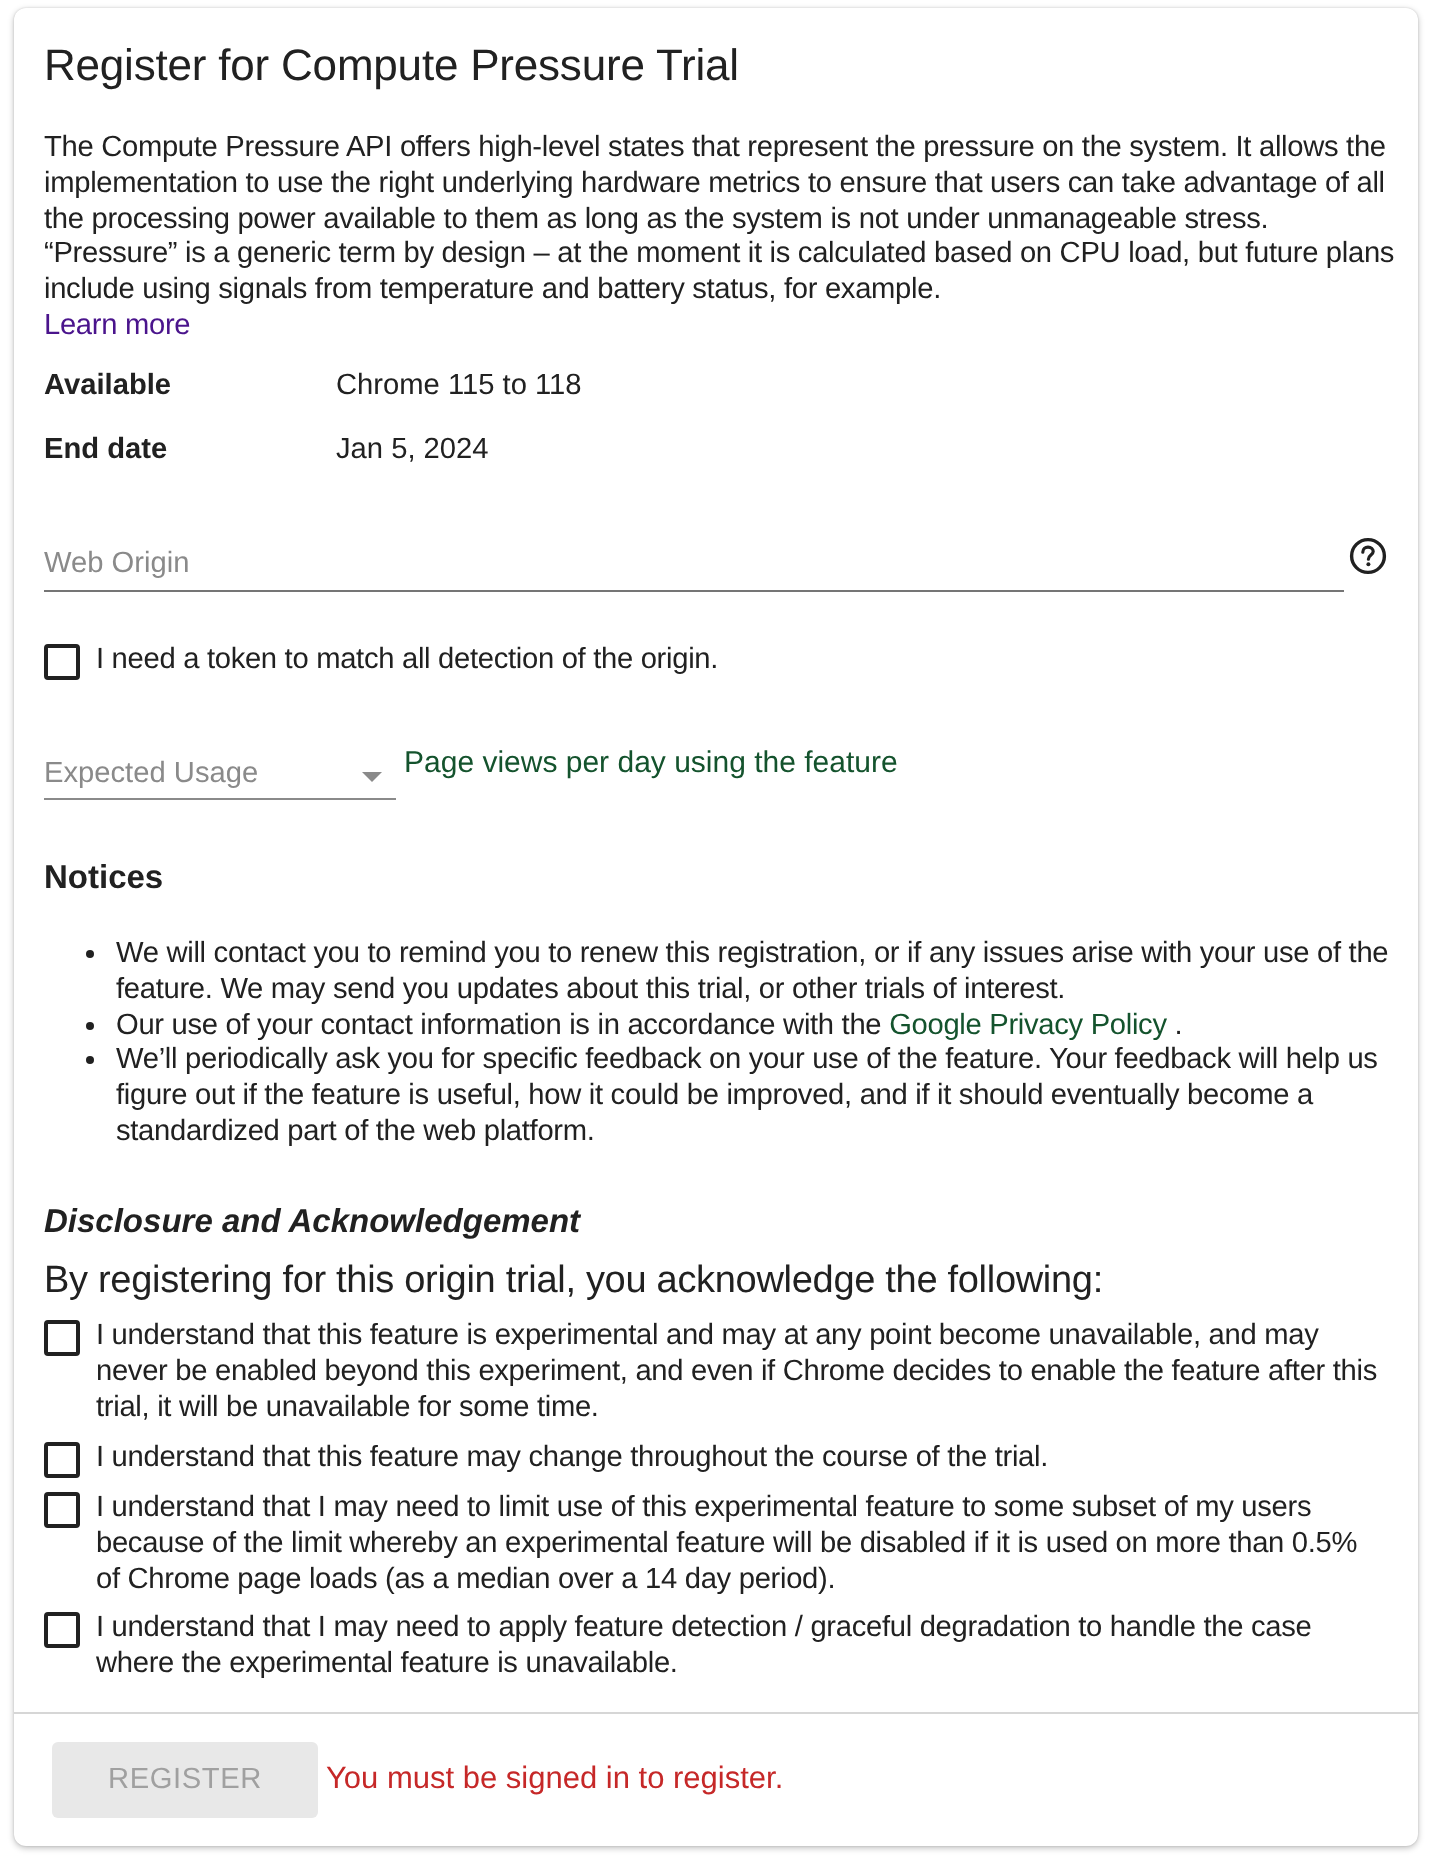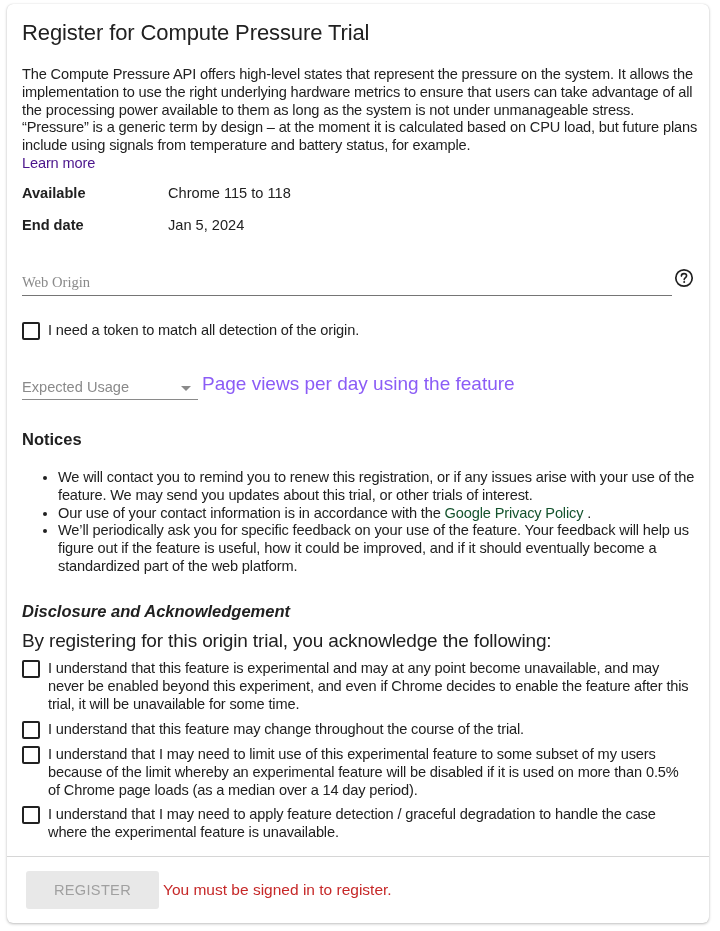--- a/index.html
+++ b/index.html
@@ -26,21 +26,21 @@
     .learn-more { color: #4a148c; text-decoration: none; display: block; }
     .meta-row { position: absolute; left: 15px; font-size: 14.6px; }
     .meta-label { position: absolute; left: 0; font-weight: bold; color: #212121; white-space: nowrap; font-weight: 600;}
     .meta-value { position: absolute; left: 146px; white-space: nowrap; color: #212121; }
     .origin-field {
       position: absolute; left: 15px; top: 266px; width: 650px; height: 25px;
       border-bottom: 1px solid #757575;
     }
     .origin-field input {
       border: none; outline: none; width: 100%; height: 24px; padding: 0;
-      font-family: Liberation Serif, serif; font-size: 14.6px; color: #212121;
+      font-family: Liberation Sans, sans-serif; font-size: 14.6px; color: #212121;
       background: transparent;
     }
     .origin-field input::placeholder { color: #8a8a8a; }
     .help-icon {
       position: absolute; left: 667px; top: 264px; width: 20px; height: 20px; cursor: pointer;
     }
     .chk-row { position: absolute; left: 15px; display: flex; align-items: flex-start; font-size: 14.6px; line-height: 17.8px; }
     .chk {
       width: 14px; height: 14px; border: 2px solid #212121; border-radius: 2px;
       box-sizing: content-box; flex: 0 0 auto; margin-top: 0px; cursor: pointer; background: #fff;
@@ -48,21 +48,21 @@
     .chk-label { margin-left: 8px; color: #212121; letter-spacing: -0.15px; }
     .usage-select {
       position: absolute; left: 15px; top: 372px; width: 176px; height: 23px;
       border-bottom: 1px solid #8a8a8a; cursor: pointer;
     }
     .usage-select .ph { position: absolute; left: 0; top: 3px; font-size: 14.6px; color: #8a8a8a; }
     .usage-select .caret {
       position: absolute; right: 7px; top: 10px; width: 0; height: 0;
       border-left: 5px solid transparent; border-right: 5px solid transparent; border-top: 5px solid #8a8a8a;
     }
-    .usage-hint { position: absolute; left: 195px; top: 369px; font-size: 19px; color: #8b5cf6; text-align: right; }
+    .usage-hint { position: absolute; left: 195px; top: 369px; font-size: 15px; color: #14532d; text-align: right; }
     .section-h { position: absolute; left: 15px; font-size: 16.5px; font-weight: bold; color: #212121; margin: 0; }
     .notices {
       position: absolute; left: 15px; top: 465px; width: 680px; margin: 0; padding-left: 36px;
       font-size: 14.6px; line-height: 17.8px; color: #212121; letter-spacing: -0.15px; box-sizing: border-box;
     }
     .notices li { margin: 0; padding: 0; }
     .notices a { color: #14532d; text-decoration: none; }
     .ack-intro { position: absolute; left: 15px; top: 626px; font-size: 19px; color: #212121; letter-spacing: -0.15px; }
     .divider { position: absolute; left: 0; top: 852px; width: 702px; height: 1px; background: #d6d6d6; }
     .register-btn {

